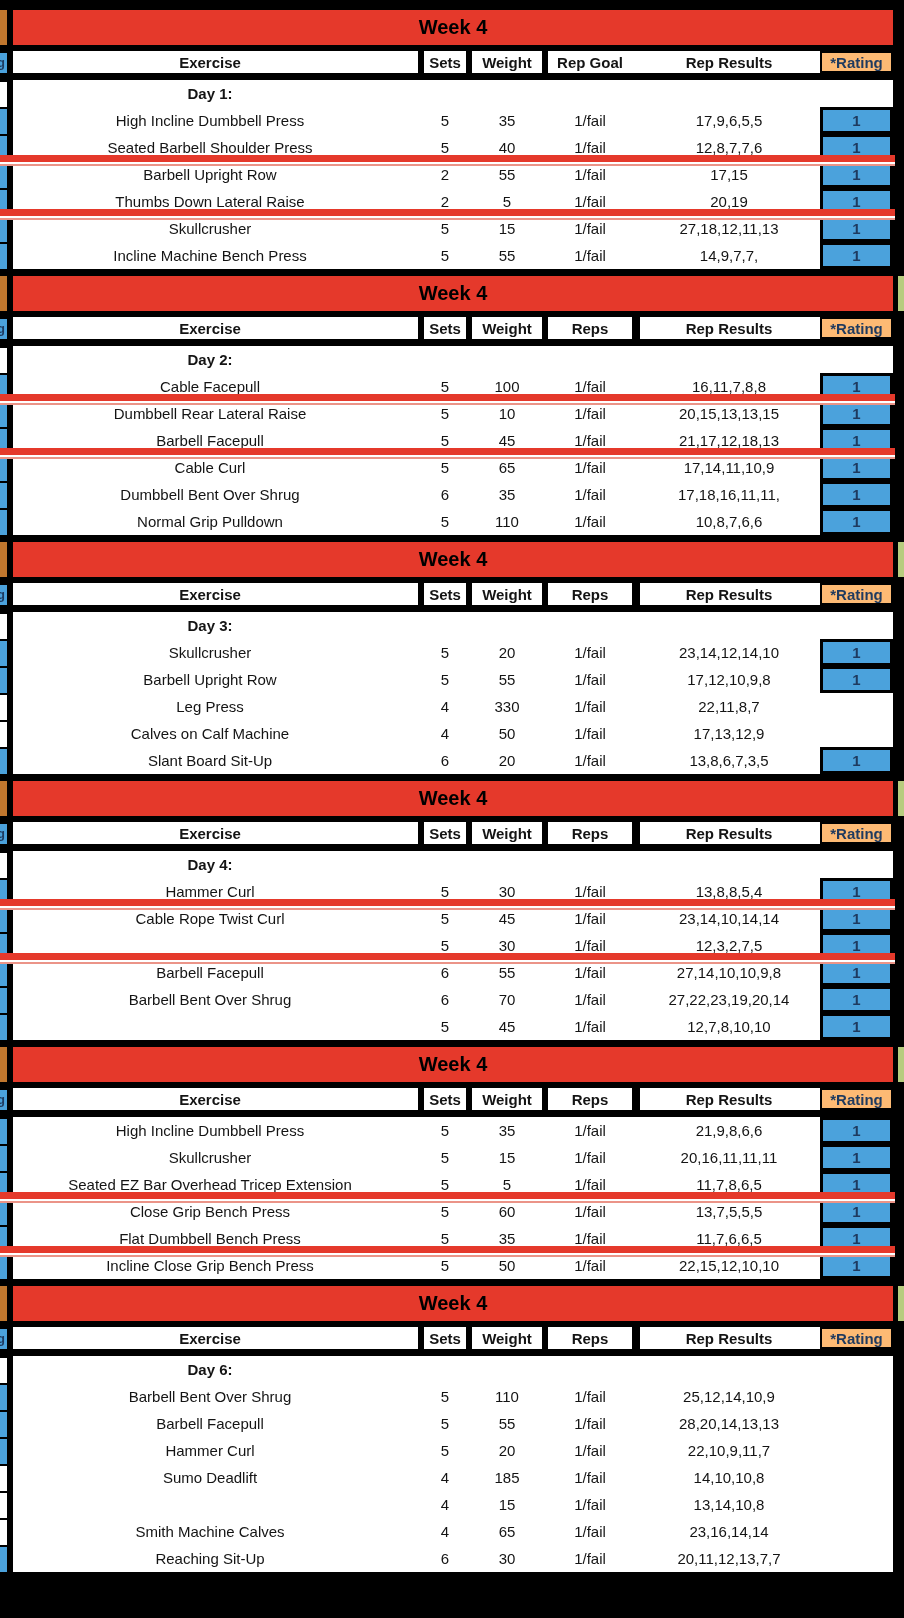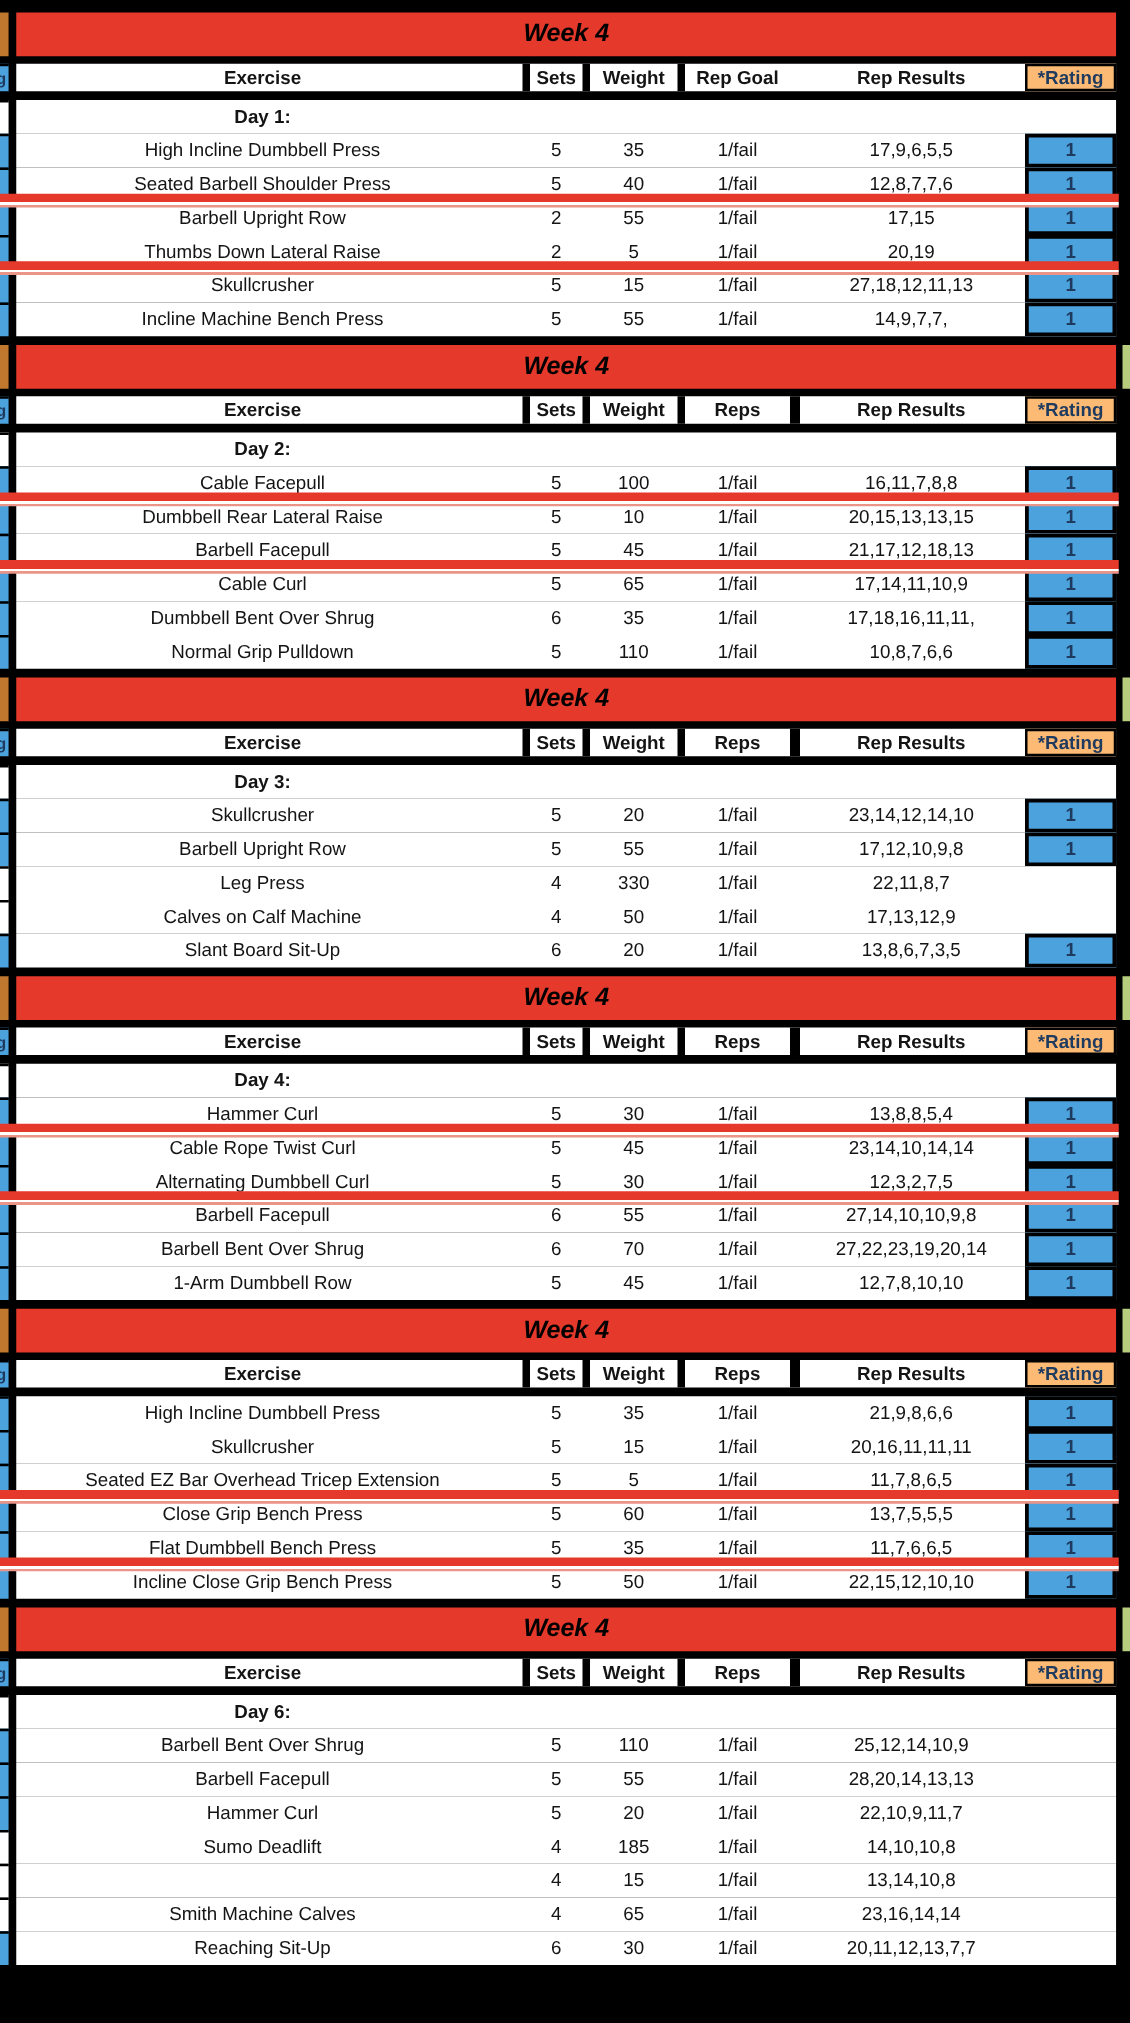--- a/index.html
+++ b/index.html
@@ -15,21 +15,21 @@
   .sl-orange{background:#C0772E;}
   .sl-blue{background:#4BA2DC;border-top:2px solid #000;}
   .sl-white{background:#fff;border-top:2px solid #000;}
   .sl-hdr{background:#4BA2DC;overflow:hidden;border-top:2px solid #000;}
   .sl-hdr span{font-size:13px;font-weight:bold;color:#1E3A5F;display:inline-block;margin-left:-3px;line-height:20px;}
   .vb{width:6px;background:#000;flex:none;}
   .rb{width:11px;background:#000;flex:none;position:relative;}
   .green-sliver{position:absolute;right:0;top:0;bottom:0;width:6px;background:#B8CC7E;}
   .content{width:880px;flex:none;position:relative;background:#fff;}
   .wrow{height:35px;}
-  .wrow .content{background:#E5392B;display:flex;align-items:center;justify-content:center;font-style:italic;}
+  .wrow .content{background:#E5392B;display:flex;align-items:center;justify-content:center;}
   .wk{font-size:20px;font-weight:bold;color:#000;}
   .hb6{height:6px;background:#000;}
   .hb7{height:7px;background:#000;}
   .hrow{height:22px;}
   .hrow .content{font-size:15px;font-weight:bold;}
   .hc{position:absolute;top:0;height:22px;display:flex;align-items:center;justify-content:center;white-space:nowrap;}
   .c-ex{left:0;width:394px;}
   .c-sets{left:411px;width:42px;}
   .c-wt{left:459px;width:70px;}
   .c-reps{left:535px;width:84px;}
@@ -463,21 +463,20 @@
             <div class="cell c-reps">1/fail</div>
             <div class="cell c-res">23,14,10,14,14</div>
             <div class="rcell">1</div>
           </div>
           <div class="rb"></div>
         </div>
         <div class="row brow">
           <div class="sl sl-blue"></div>
           <div class="vb"></div>
           <div class="content">
-            <div class="cell c-ex">Alternating Dumbbell Curl</div>
             <div class="cell c-sets">5</div>
             <div class="cell c-wt">30</div>
             <div class="cell c-reps">1/fail</div>
             <div class="cell c-res">12,3,2,7,5</div>
             <div class="rcell">1</div>
           </div>
           <div class="rb"></div>
         </div>
         <div class="row brow">
           <div class="sl sl-blue"></div>
@@ -502,21 +501,20 @@
             <div class="cell c-reps">1/fail</div>
             <div class="cell c-res">27,22,23,19,20,14</div>
             <div class="rcell">1</div>
           </div>
           <div class="rb"></div>
         </div>
         <div class="row brow">
           <div class="sl sl-blue"></div>
           <div class="vb"></div>
           <div class="content">
-            <div class="cell c-ex">1-Arm Dumbbell Row</div>
             <div class="cell c-sets">5</div>
             <div class="cell c-wt">45</div>
             <div class="cell c-reps">1/fail</div>
             <div class="cell c-res">12,7,8,10,10</div>
             <div class="rcell">1</div>
           </div>
           <div class="rb"></div>
         </div>
         <div class="redline" style="top: 48px;"></div>
         <div class="redline" style="top: 102px;"></div>

